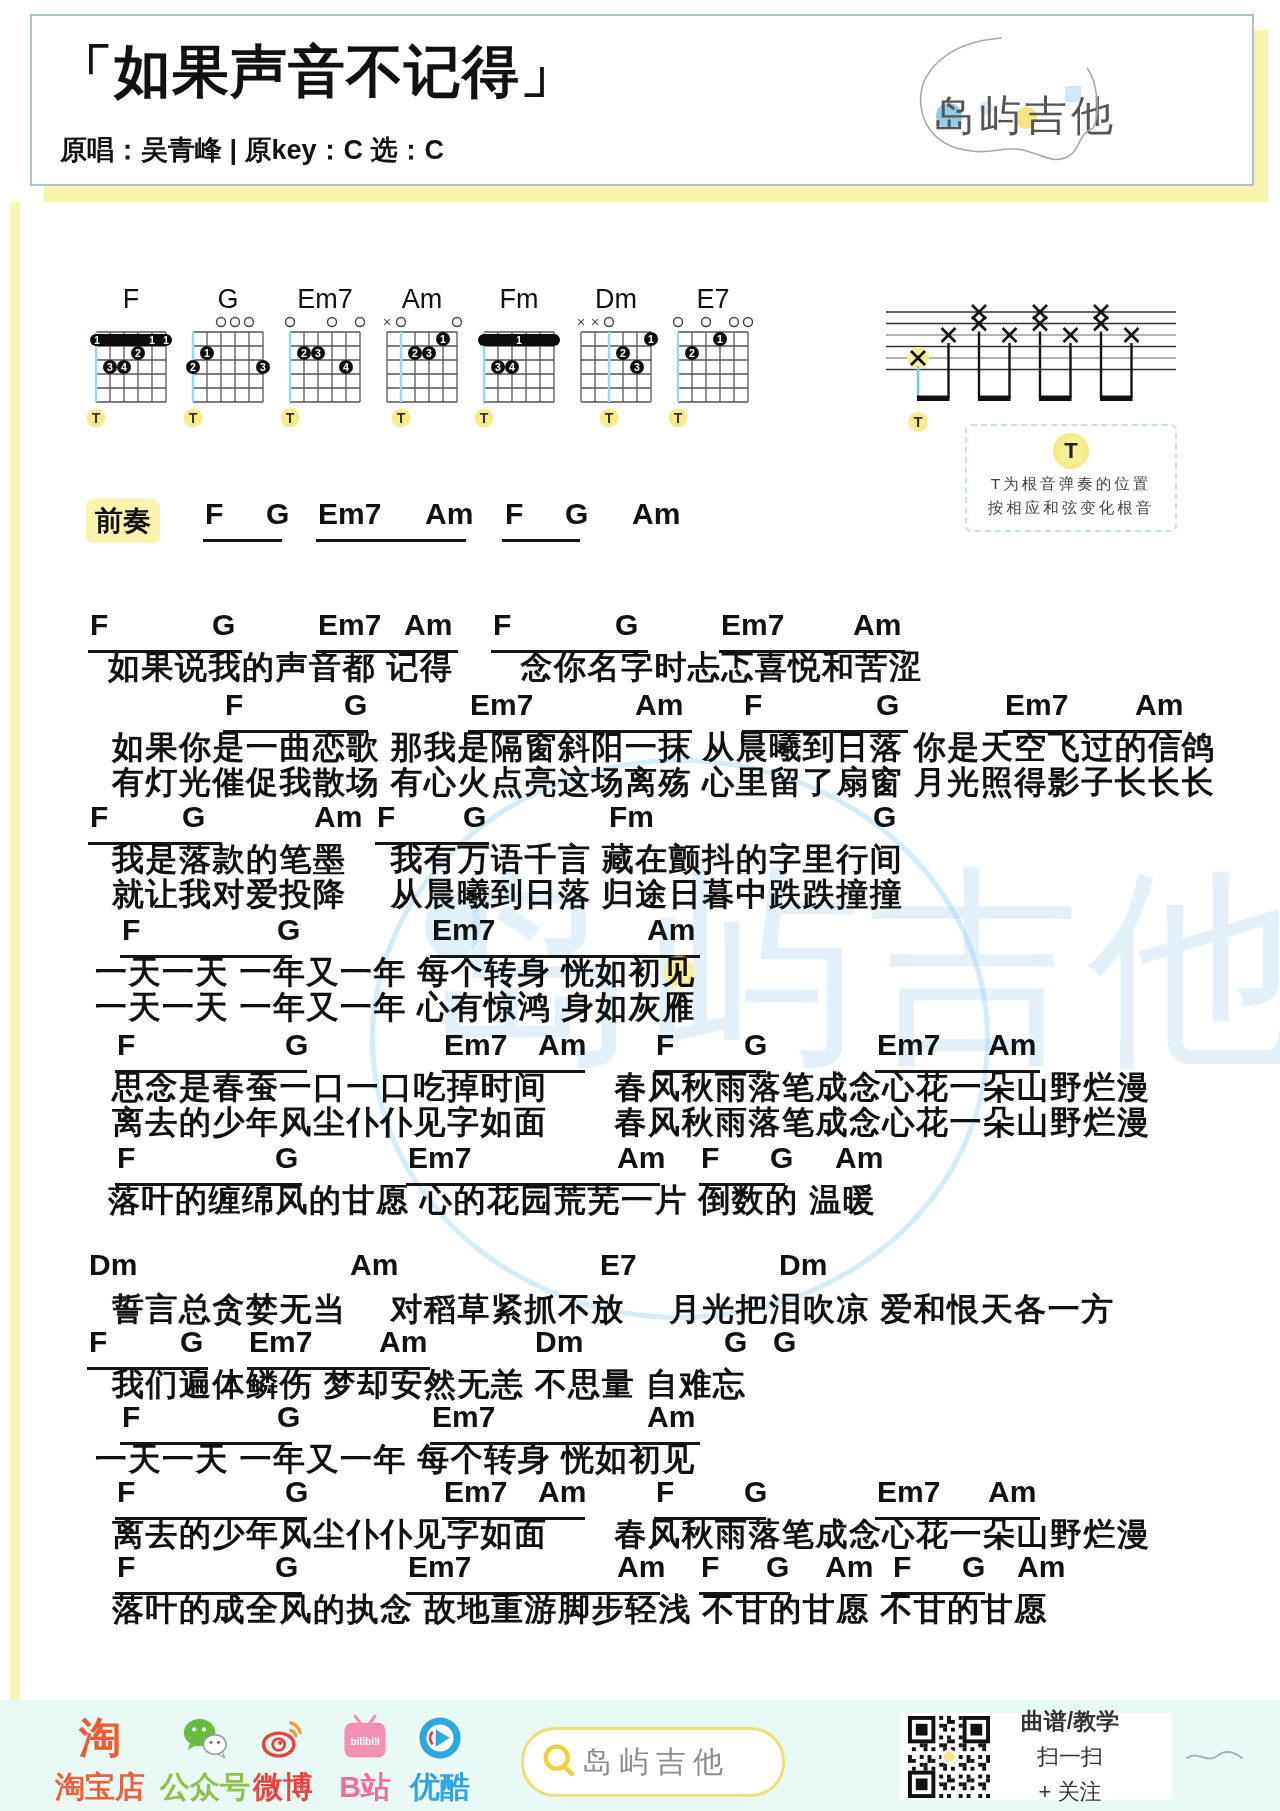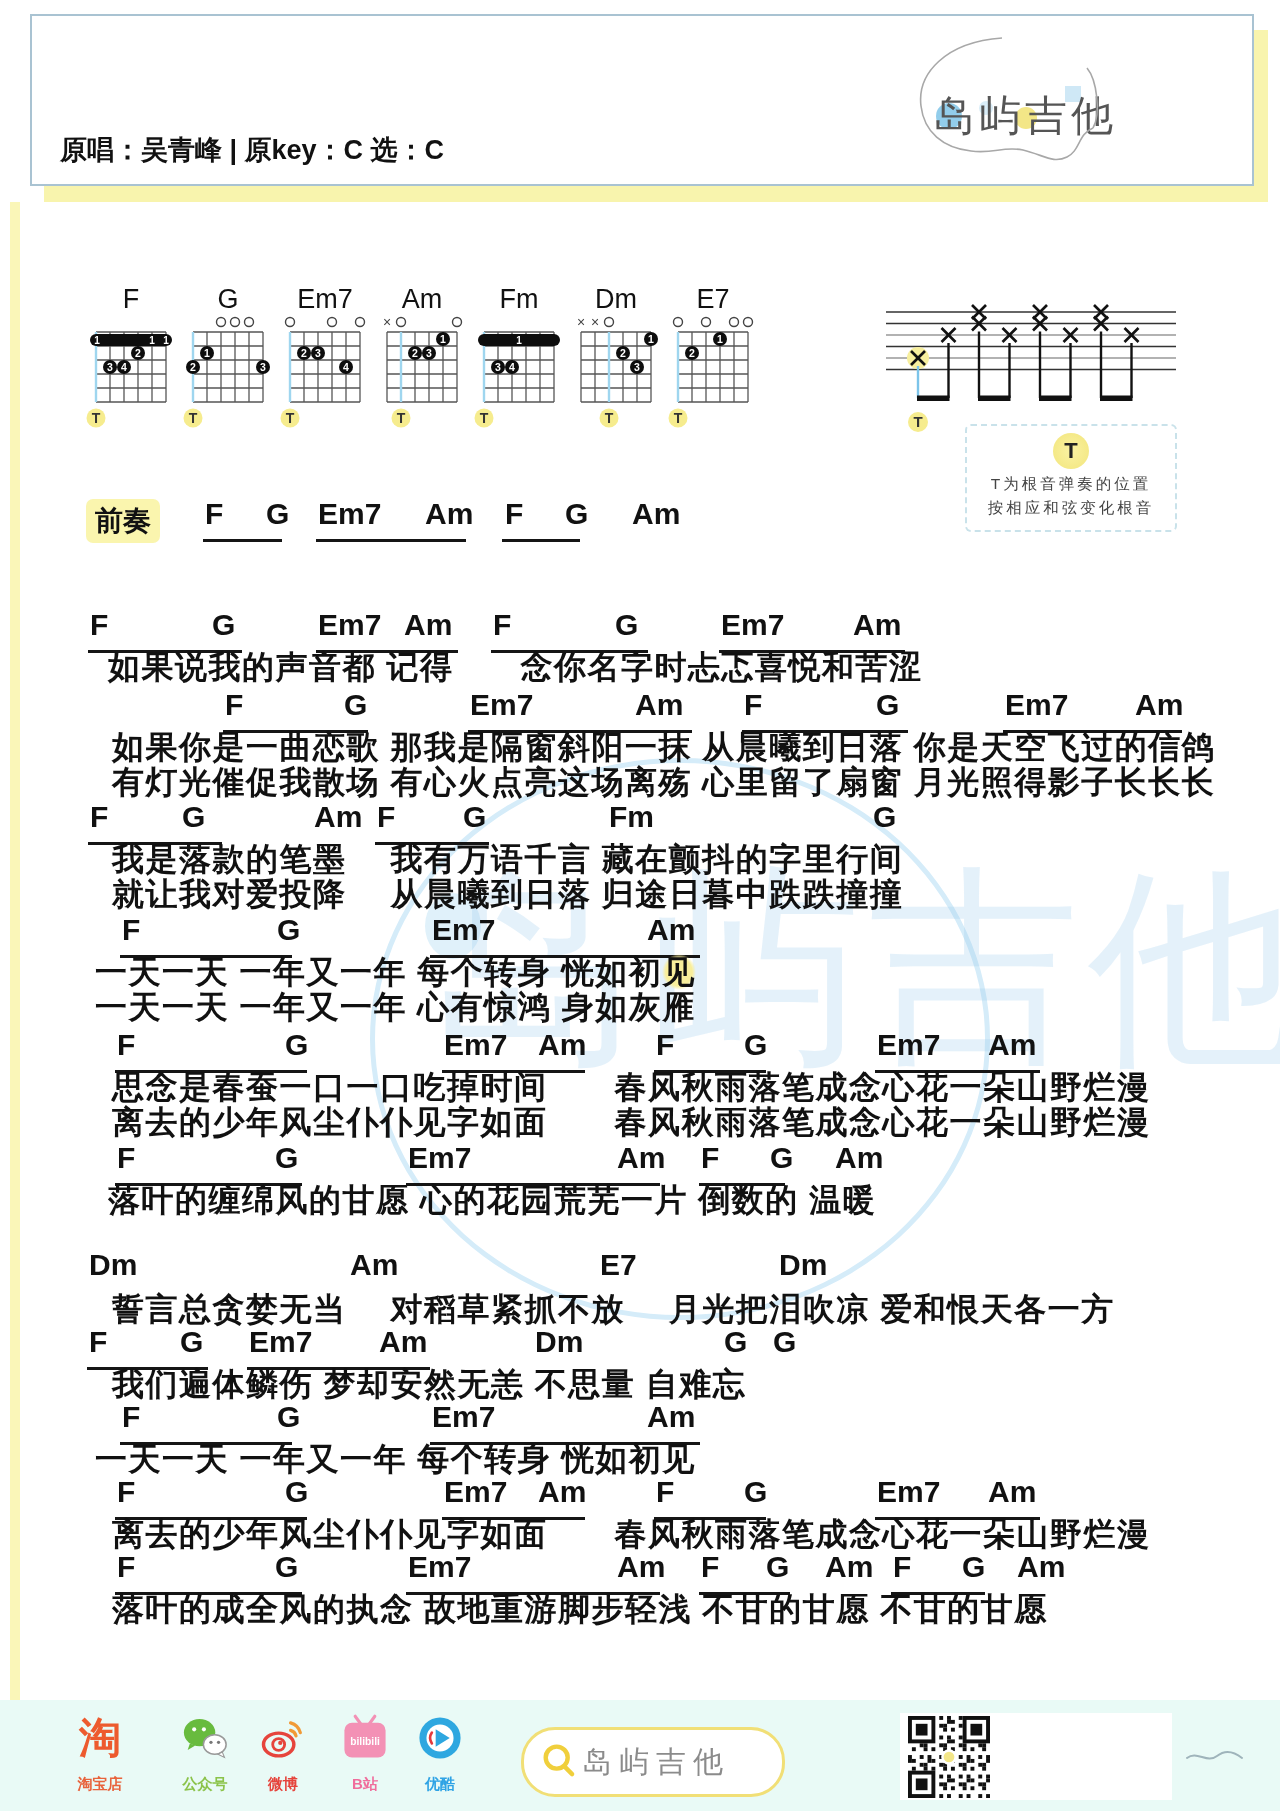--- a/index.html
+++ b/index.html
@@ -30,21 +30,21 @@
   .intro-label{position:absolute;left:86px;top:2px;background:#faf5ae;border-radius:7px;padding:3px 9px;font-size:28px;font-weight:bold;}
   .chordline{position:absolute;left:0;width:1280px;height:50px;}
   .chord-tok{position:absolute;top:0;font-size:30px;font-weight:bold;white-space:nowrap;}
   .chord-u{position:absolute;top:42px;border-bottom:3px solid #151515;height:0;}
   .lyric{position:absolute;font-size:32px;font-weight:bold;letter-spacing:1.5px;white-space:pre;}
   .hl{background:radial-gradient(closest-side,#f8ee9b 78%,rgba(248,238,155,0));border-radius:50%;}
   
   .footer{position:absolute;left:0;top:1700px;width:1280px;height:111px;background:#e9faf6;}
   .f-icon{position:absolute;top:12px;width:100px;text-align:center;}
   .f-icon .glyph{height:52px;display:flex;align-items:center;justify-content:center;}
-  .f-label{font-size:15px;font-weight:bold;margin-top:11px;}
+  .f-label{font-size:30px;font-weight:bold;margin-top:3px;}
   .search-pill{position:absolute;left:521px;top:27px;width:258px;height:64px;border:3px solid #f1df76;border-radius:34px;
                background:#fff;display:flex;align-items:center;}
   .search-text{font-size:30px;color:#8b8b8b;letter-spacing:7px;}
   .qr-card{position:absolute;left:900px;top:13px;width:272px;height:87px;background:#fff;display:flex;align-items:center;}
   .qr-lines{width:160px;text-align:center;color:#333;}
   .qr-l1{font-size:23px;font-weight:bold;}
   .qr-l2,.qr-l3{font-size:22px;margin-top:5px;}
   .squiggle{position:absolute;left:1185px;top:48px;}
 </style>
 </head>
@@ -53,20 +53,21 @@
 <div class="page">
 
   <div class="wm-ellipse"></div>
   <div class="wm-blob"></div>
   <div class="wm-text">岛屿吉他</div>
 
   <div class="header-shadow"></div>
   <div class="left-strip"></div>
   <div class="header-box">
     <div class="title-row">
+      <span class="title">「如果声音不记得」</span>
     </div>
     <div class="meta">原唱：吴青峰 | 原key：C 选：C</div>
     <svg style="position:absolute;left:855px;top:14px;" width="240" height="150" viewBox="0 0 240 150">
       <circle cx="62" cy="86" r="13" fill="#7fc4e8" opacity="0.85"></circle>
       <circle cx="99" cy="78" r="7" fill="#d9edf8"></circle>
       <circle cx="139" cy="88" r="11" fill="#f3e687"></circle>
       <rect x="178" y="56" width="16" height="16" fill="#cfe8f6"></rect>
       <text x="46" y="100" font-size="42" letter-spacing="4" fill="#555" font-family="Liberation Sans, sans-serif">岛屿吉他</text>
       <path d="M115,8 C58,12 30,44 34,76 C37,102 56,118 84,121 C107,124 116,116 136,120 C157,125 166,134 180,127 C193,121 191,104 206,98" fill="none" stroke="#a8a8a8" stroke-width="1.6"></path>
       <path d="M206,98 C214,84 210,50 200,38" fill="none" stroke="#a8a8a8" stroke-width="1.6"></path>
@@ -575,20 +576,25 @@
           <rect x="8" y="8" width="12" height="12" fill="#111"></rect>
           <rect x="56" y="0" width="28" height="28" fill="#111"></rect>
           <rect x="60" y="4" width="20" height="20" fill="#fff"></rect>
           <rect x="64" y="8" width="12" height="12" fill="#111"></rect>
           <rect x="0" y="56" width="28" height="28" fill="#111"></rect>
           <rect x="4" y="60" width="20" height="20" fill="#fff"></rect>
           <rect x="8" y="64" width="12" height="12" fill="#111"></rect>
           <circle cx="42" cy="42" r="8" fill="#fff"></circle>
           <circle cx="42" cy="42" r="5.5" fill="#f3e687"></circle>
         </svg>
+      <div class="qr-lines">
+        <div class="qr-l1">曲谱/教学</div>
+        <div class="qr-l2">扫一扫</div>
+        <div class="qr-l3">+ 关注</div>
+      </div>
     </div>
     <svg class="squiggle" width="60" height="18" viewBox="0 0 60 18">
       <path d="M2 10 C 12 2, 22 16, 32 8 S 52 6, 57 10" stroke="#9fb4bb" stroke-width="2" fill="none" stroke-linecap="round"></path>
     </svg>
   <div class="f-icon" style="left: 50px;">
         <div class="glyph">
           <span style="color:#ed5a2e;font-weight:bold;font-size:42px;font-family:Liberation Sans,sans-serif;">淘</span>
         </div>
         <div class="f-label" style="color: rgb(232, 99, 60);">淘宝店</div>
       </div>

